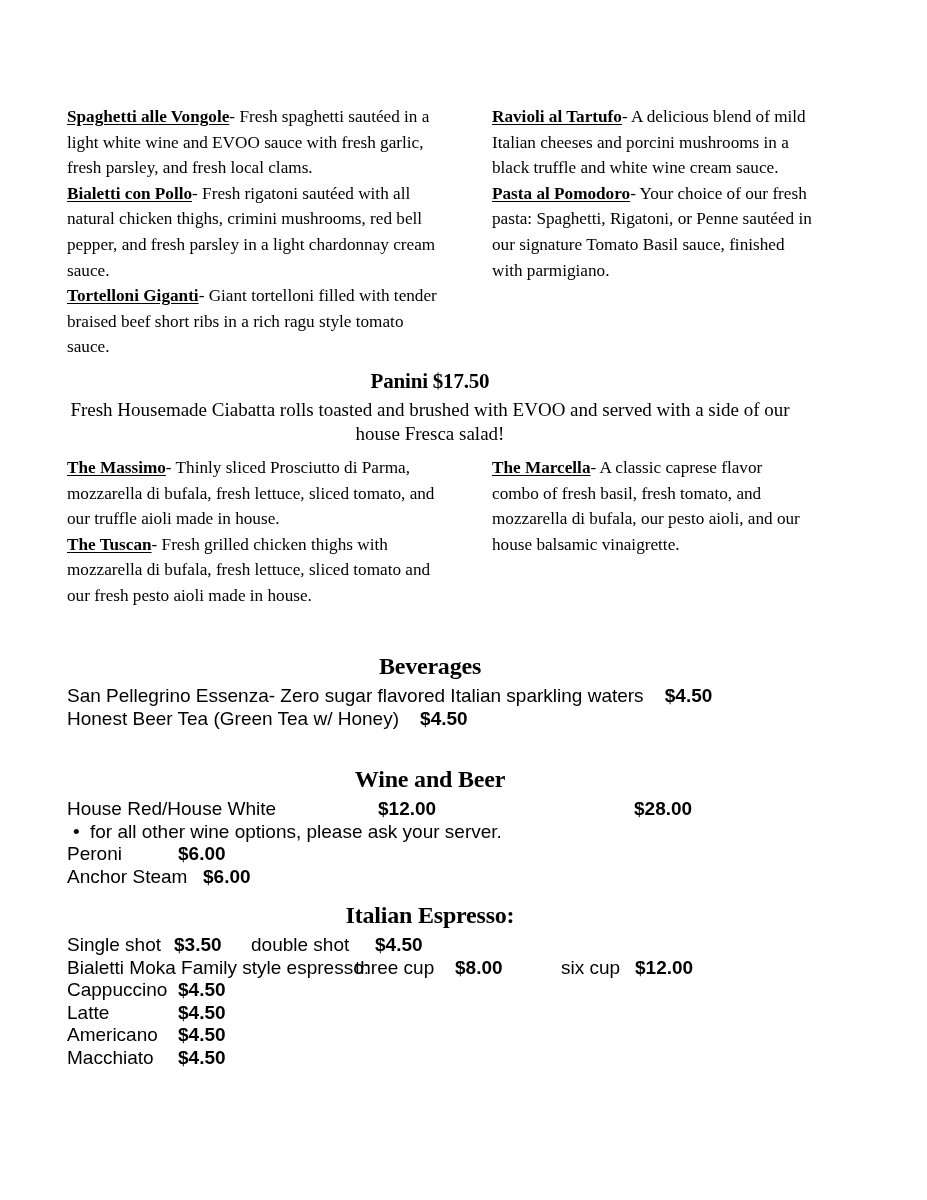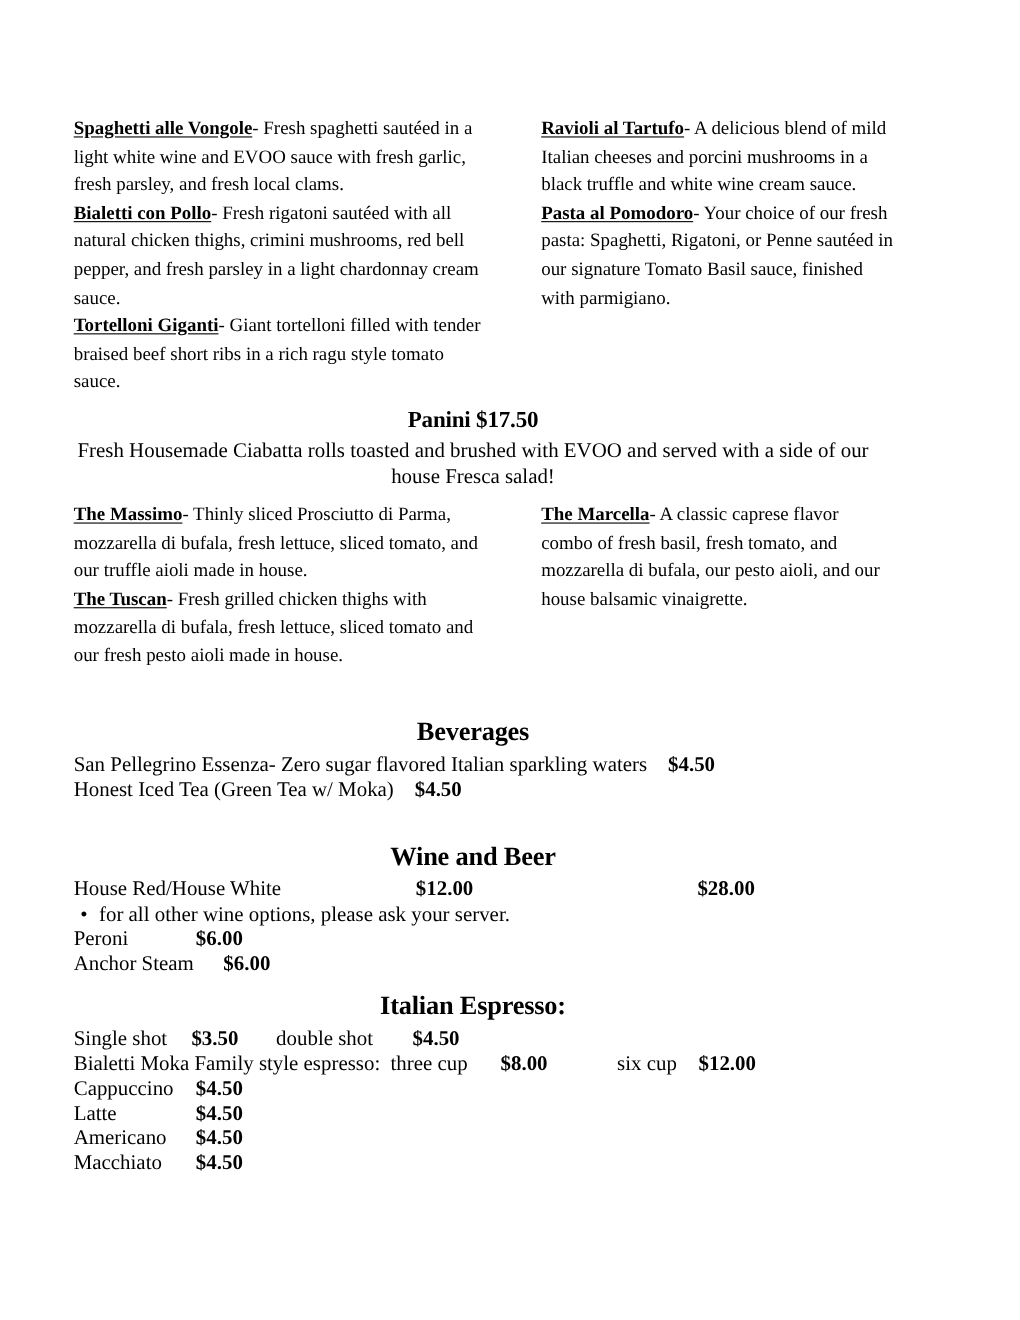--- a/index.html
+++ b/index.html
@@ -32,21 +32,21 @@
   }
 
   
   .bodyserif {
     font-family: "Liberation Serif", "DejaVu Serif", serif;
     font-size: 17.2px;
     line-height: 25.6px;
   }
   
   .cond {
-    font-family: Liberation Serif, serif;
+    font-family: Liberation Sans, sans-serif;
     font-stretch: condensed;
     transform-origin: left top;
     font-size: 19px;
     line-height: 22px;
   }
 
   .item-name {
     font-weight: bold;
     text-decoration: underline;
     text-underline-offset: 2px;
@@ -138,21 +138,21 @@
     </div>
 
   </div>
 
   <div class="col-wrap" style="top:651px;">
     <div class="heading h-sec">Beverages</div>
 
     <div class="prow cond" style="margin-top:4px;"><span>San Pellegrino Essenza- Zero sugar flavored Italian sparkling waters</span><span>    </span><span class="price">$4.50</span></div>
 
 
-    <div class="prow cond"><span>Honest Iced Tea (Green Tea w/ Moka)</span><span>    </span><span class="price">$4.50</span></div>
+    <div class="prow cond"><span>Honest Beer Tea (Green Tea w/ Honey)</span><span>    </span><span class="price">$4.50</span></div>
   </div>
 
   <div class="col-wrap" style="top:764px;">
     <div class="heading h-sec">Wine and Beer</div>
 
     <div class="prow cond" style="margin-top:4px;"><span class="tabcell" style="width:311px;">House Red/House White</span><span class="tabcell price" style="width:256px;">$12.00</span><span class="price">$28.00</span></div>
 
     <div class="bullet-row cond"><span class="bullet-dot">•</span><span>for all other wine options, please ask your server.</span></div>
 
     <div class="prow cond"><span class="tabcell" style="width:111px;">Peroni</span><span class="price">$6.00</span></div>

